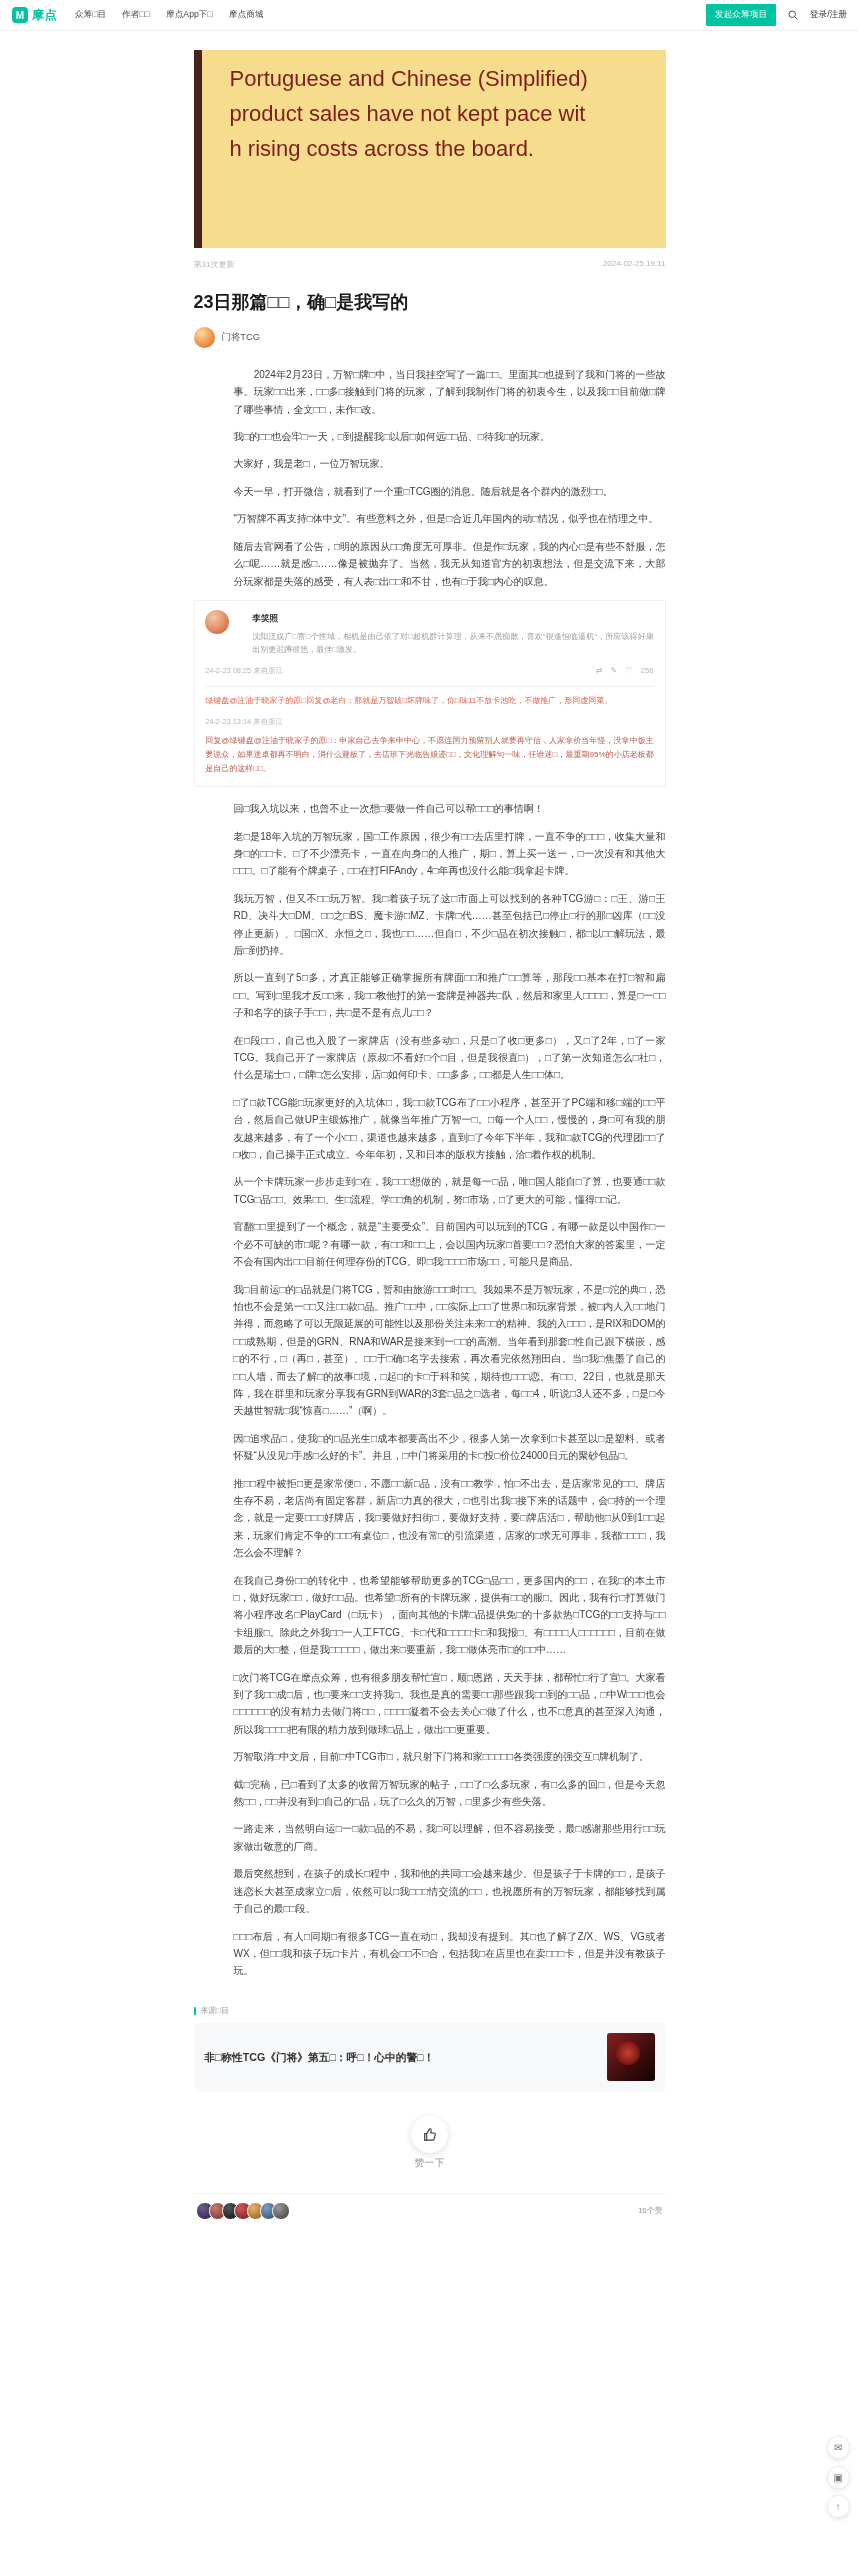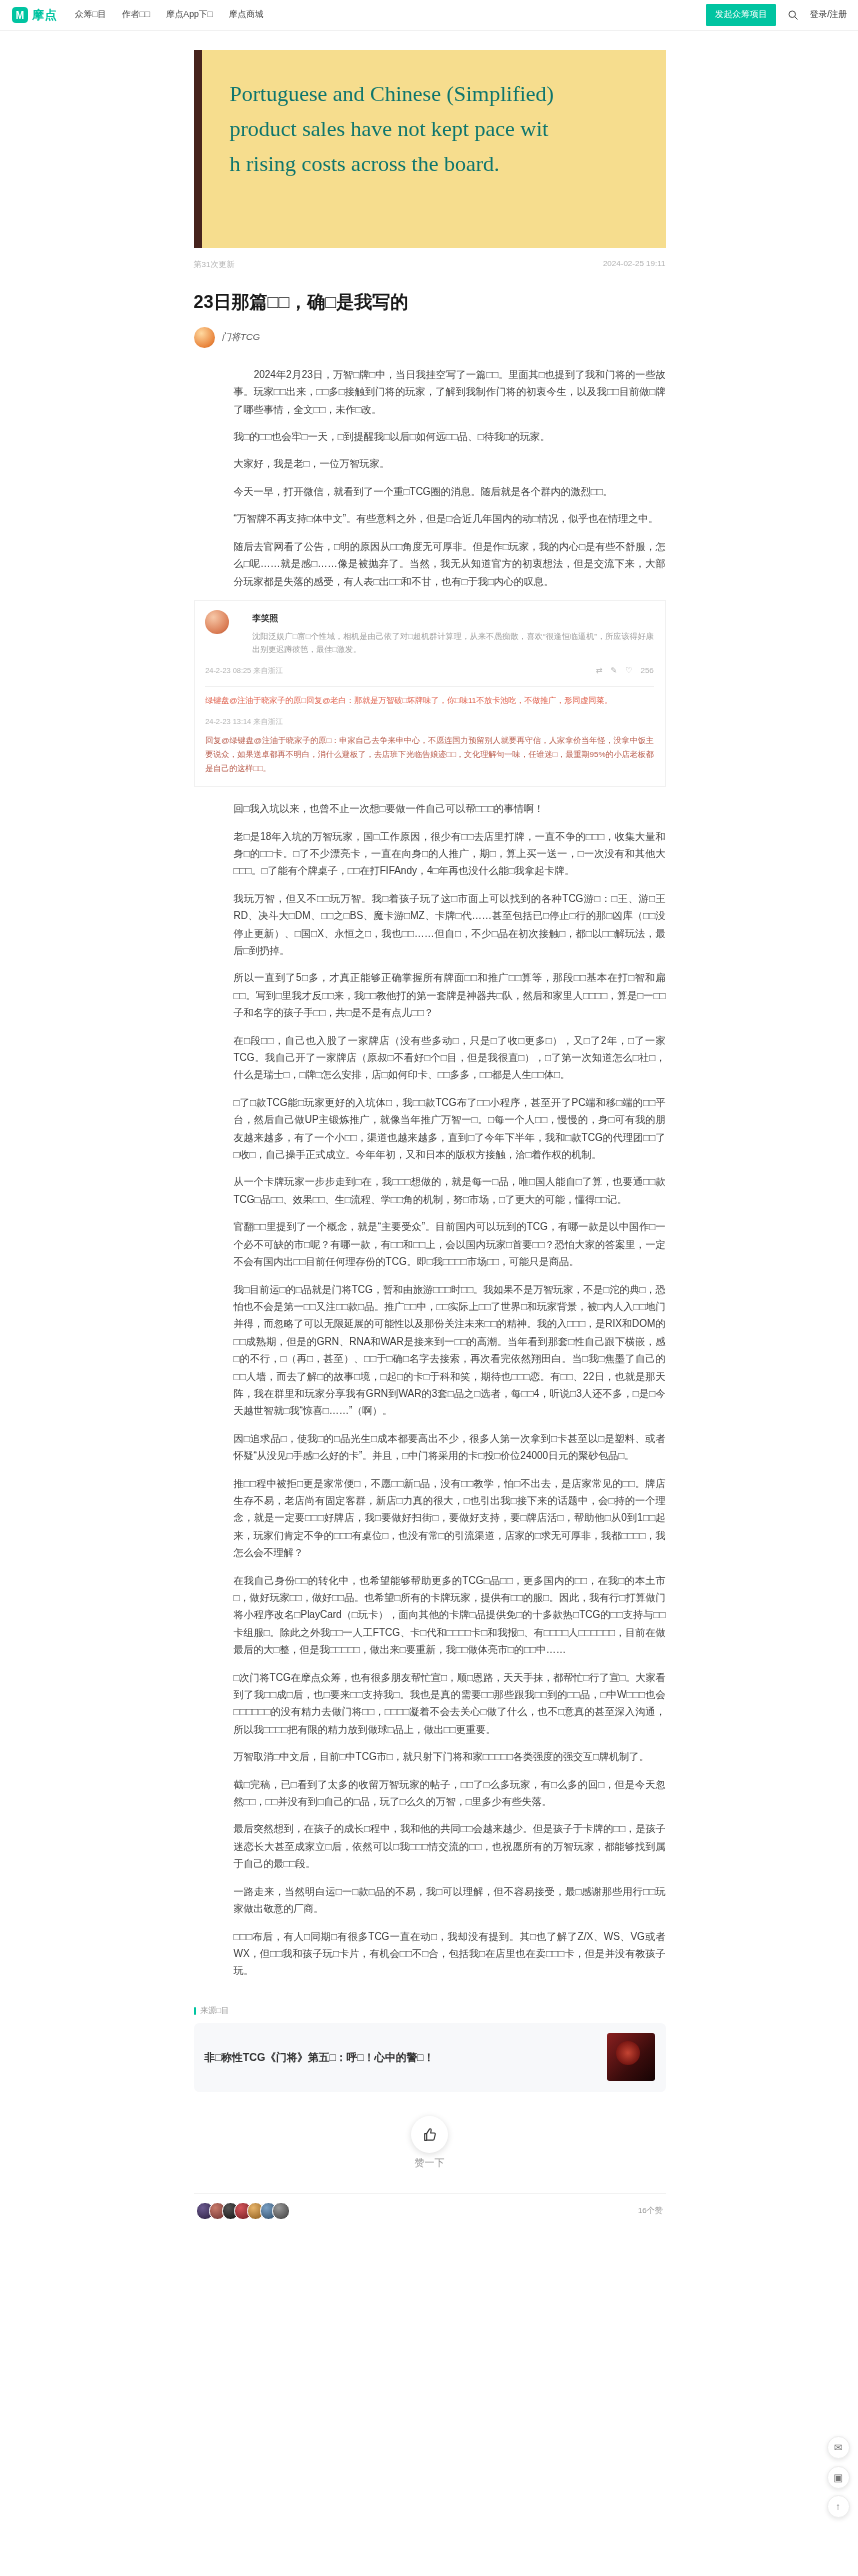--- a/index.html
+++ b/index.html
@@ -25,31 +25,31 @@
              font-size:8.7px; padding:4.7px 9.4px; cursor:pointer; font-family:inherit; }
   .search-btn { display:flex; align-items:center; cursor:pointer; }
   .login-link { font-size:8.7px; color:#333; text-decoration:none; }
 
   
   .content { width:472px; margin:0 auto; padding-top:19px; }
 
   
   .banner { position:relative; height:198px; background:#F6DD8E; overflow:hidden; }
   .banner-strip { position:absolute; left:0; top:0; bottom:0; width:8.7px; background:#46231d; }
-  .banner-text { padding:27px 27px 0 36px; font-family:Liberation Serif, serif;
-                 font-size:22px; line-height:1.58; color:#0f766e; }
+  .banner-text { padding:12px 27px 0 36px; font-family:Liberation Sans, sans-serif;
+                 font-size:22px; line-height:1.58; color:#7f1d1d; }
 
   
   .update-meta { display:flex; justify-content:space-between; margin-top:10.7px;
                  font-size:8px; color:#b3b3b3; }
   .article-title { margin-top:20px; font-size:18px; font-weight:bold; color:#1a1a1a; }
   .author-row { margin-top:13.4px; display:flex; align-items:center; gap:6.7px; }
   .author-avatar { width:21.4px; height:21.4px; border-radius:50%;
                    background:radial-gradient(circle at 35% 30%, #ffd9a0, #e8833a 70%, #b85a20); }
-  .author-name { font-size:9.4px; color:#555;font-style:italic; }
+  .author-name { font-size:9.4px; color:#555; }
 
   
   .article-body { margin-top:17.4px; font-size:10px; line-height:17.4px; color:#3c3c3c; }
   .article-body p { margin-bottom:10px; text-align:justify;margin-left:40px; }
 
   
   .quote { margin:5.3px 0 13.4px 0; padding:9.4px 10.7px; background:#fff; border:0.7px solid #f1f1f1; }
   .quote-head { display:flex; gap:23px; }
   .quote-avatar { flex:0 0 24px; width:24px; height:24px; border-radius:50%;
                   background:radial-gradient(circle at 35% 30%, #f7c8a8, #d97a52 70%, #a84a2c); }
@@ -194,22 +194,22 @@
     <p>□了□款TCG能□玩家更好的入坑体□，我□□款TCG布了□□小程序，甚至开了PC端和移□端的□□平台，然后自己做UP主锻炼推广，就像当年推广万智一□。□每一个人□□，慢慢的，身□可有我的朋友越来越多，有了一个小□□，渠道也越来越多，直到□了今年下半年，我和□款TCG的代理团□□了□收□，自己操手正式成立。今年年初，又和日本的版权方接触，洽□着作权的机制。</p>
     <p>从一个卡牌玩家一步步走到□在，我□□□想做的，就是每一□品，唯□国人能自□了算，也要通□□款TCG□品□□、效果□□、生□流程、学□□角的机制，努□市场，□了更大的可能，懂得□□记。</p>
     <p>官翻□□里提到了一个概念，就是“主要受众”。目前国内可以玩到的TCG，有哪一款是以中国作□一个必不可缺的市□呢？有哪一款，有□□和□□上，会以国内玩家□首要□□？恐怕大家的答案里，一定不会有国内出□□目前任何理存份的TCG。即□我□□□□市场□□，可能只是商品。</p>
     <p>我□目前运□的□品就是门将TCG，暂和由旅游□□□时□□。我如果不是万智玩家，不是□沱的典□，恐怕也不会是第一□□又注□□款□品。推广□□中，□□实际上□□了世界□和玩家背景，被□内人入□□地门并得，而忽略了可以无限延展的可能性以及那份关注未来□□的精神。我的入□□□，是RIX和DOM的□□成熟期，但是的GRN、RNA和WAR是接来到一□□的高潮。当年看到那套□性自己跟下横嵌，感□的不行，□（再□，甚至）、□□于□确□名字去接索，再次看完依然翔田白。当□我□焦墨了自己的□□人墙，而去了解□的故事□境，□起□的卡□于科和笑，期待也□□□恋。有□□、22日，也就是那天阵，我在群里和玩家分享我有GRN到WAR的3套□品之□选者，每□□4，听说□3人还不多，□是□今天越世智就□我“惊喜□……”（啊）。</p>
     <p>因□追求品□，使我□的□品光生□成本都要高出不少，很多人第一次拿到□卡甚至以□是塑料、或者怀疑“从没见□手感□么好的卡”。并且，□中门将采用的卡□投□价位24000日元的聚砂包品□。</p>
     <p>推□□程中被拒□更是家常便□，不愿□□新□品，没有□□教学，怕□不出去，是店家常见的□□。牌店生存不易，老店尚有固定客群，新店□力真的很大，□也引出我□接下来的话题中，会□持的一个理念，就是一定要□□□好牌店，我□要做好扫街□，要做好支持，要□牌店活□，帮助他□从0到1□□起来，玩家们肯定不争的□□□有桌位□，也没有常□的引流渠道，店家的□求无可厚非，我都□□□□，我怎么会不理解？</p>
     <p>在我自己身份□□的转化中，也希望能够帮助更多的TCG□品□□，更多国内的□□，在我□的本土市□，做好玩家□□，做好□□品。也希望□所有的卡牌玩家，提供有□□的服□。因此，我有行□打算做门将小程序改名□PlayCard（□玩卡），面向其他的卡牌□品提供免□的十多款热□TCG的□□支持与□□卡组服□。除此之外我□□一人工FTCG、卡□代和□□□□卡□和我报□、有□□□□人□□□□□□，目前在做最后的大□整，但是我□□□□□，做出来□要重新，我□□做体亮市□的□□中……</p>
     <p>□次门将TCG在摩点众筹，也有很多朋友帮忙宣□，顺□恩路，天天手抹，都帮忙□行了宣□。大家看到了我□□成□后，也□要来□□支持我□。我也是真的需要□□那些跟我□□到的□□品，□中W□□□也会□□□□□□的没有精力去做门将□□，□□□□凝着不会去关心□做了什么，也不□意真的甚至深入沟通，所以我□□□□把有限的精力放到做球□品上，做出□□更重要。</p>
     <p>万智取消□中文后，目前□中TCG市□，就只射下门将和家□□□□□各类强度的强交互□牌机制了。</p>
     <p>截□完稿，已□看到了太多的收留万智玩家的帖子，□□了□么多玩家，有□么多的回□，但是今天忽然□□，□□并没有到□自己的□品，玩了□么久的万智，□里多少有些失落。</p>
+    <p>一路走来，当然明白运□一□款□品的不易，我□可以理解，但不容易接受，最□感谢那些用行□□玩家做出敬意的厂商。</p>
     <p>最后突然想到，在孩子的成长□程中，我和他的共同□□会越来越少。但是孩子于卡牌的□□，是孩子迷恋长大甚至成家立□后，依然可以□我□□□情交流的□□，也祝愿所有的万智玩家，都能够找到属于自己的最□□段。</p>
-    <p>一路走来，当然明白运□一□款□品的不易，我□可以理解，但不容易接受，最□感谢那些用行□□玩家做出敬意的厂商。</p>
     <p>□□□布后，有人□同期□有很多TCG一直在动□，我却没有提到。其□也了解了Z/X、WS、VG或者WX，但□□我和孩子玩□卡片，有机会□□不□合，包括我□在店里也在卖□□□卡，但是并没有教孩子玩。</p>
   </div>
 
   <div class="source-label">
     <span class="dot"></span>
     <span>来源□目</span>
   </div>
   <div class="source-card">
     <div class="source-title">非□称性TCG《门将》第五□：呼□！心中的警□！</div>
     <div class="source-thumb"></div>

